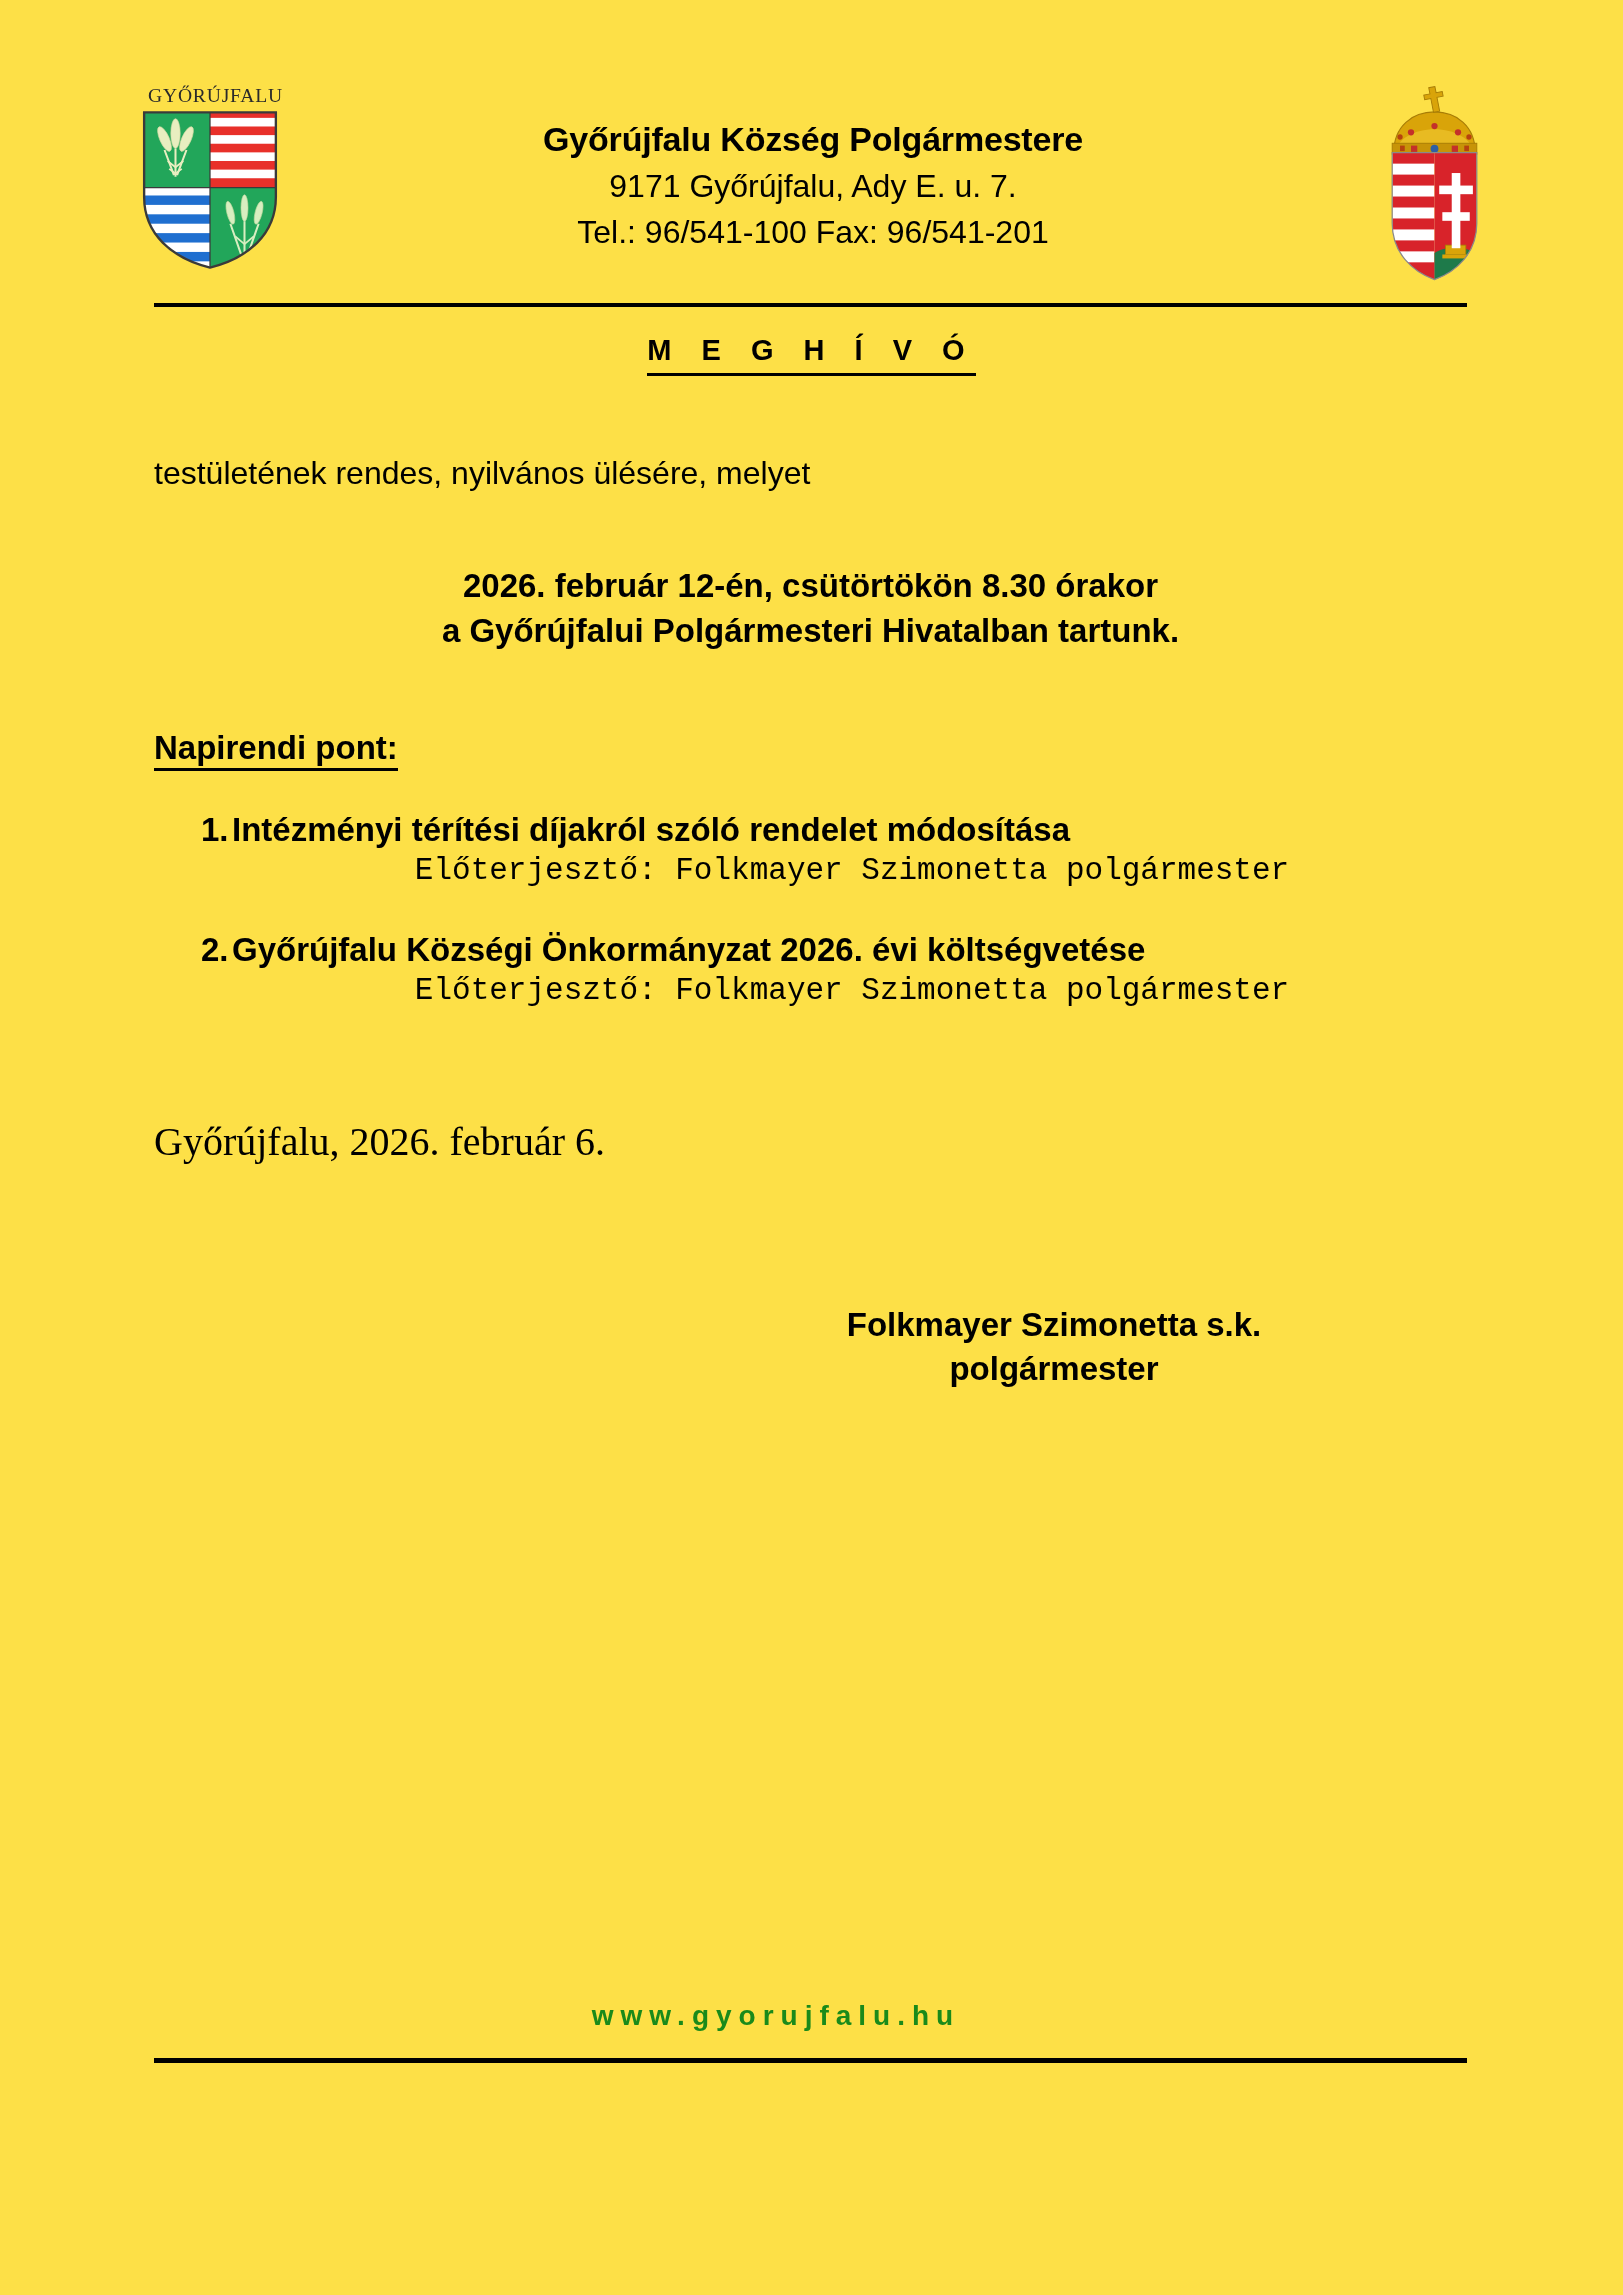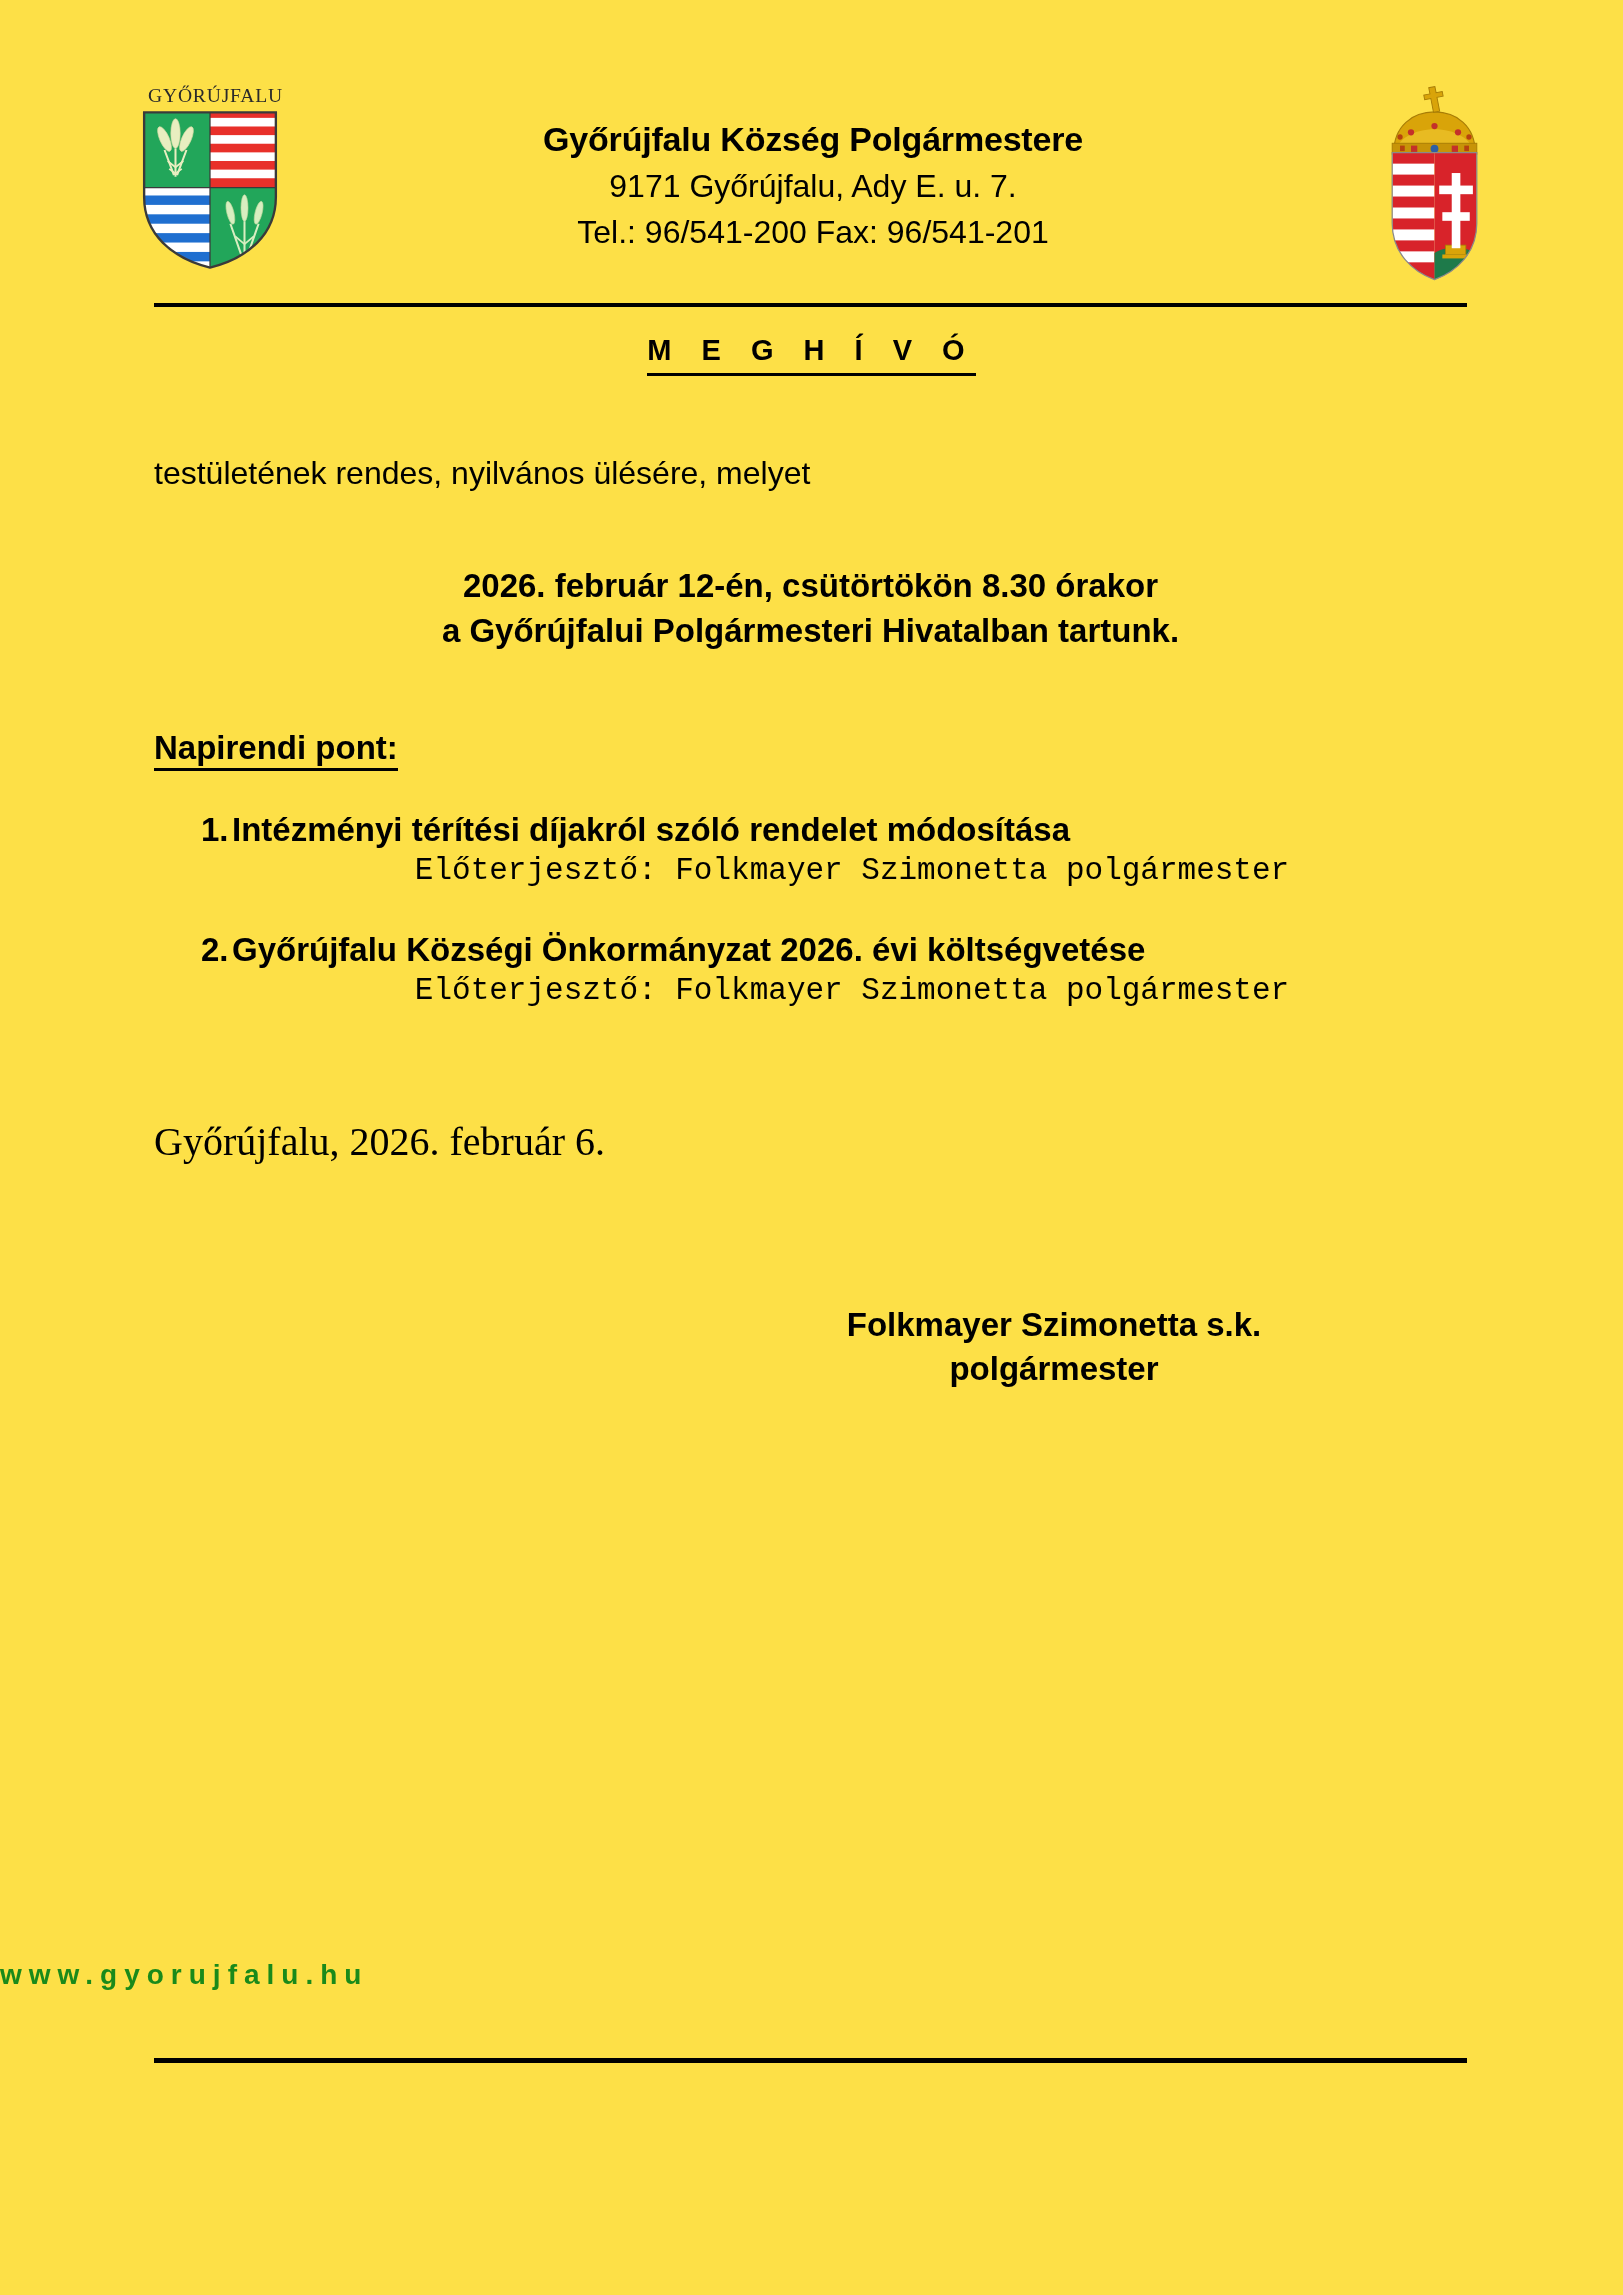--- a/index.html
+++ b/index.html
@@ -192,22 +192,23 @@
     position: absolute;
     left: 154px;
     top: 2058px;
     width: 1313px;
     height: 4.7px;
     background: #000000;
   }
   .footer-url {
     position: absolute;
     left: 0;
-    top: 1959px;
+    top: 2000px;
     width: 1552px;
+    text-align: center;
     font-family: "Liberation Sans", sans-serif;
     font-weight: bold;
     font-size: 28px;
     letter-spacing: 7px;
     color: #1a8a1a;
   }
 </style>
 </head>
 <body>
 
@@ -260,21 +261,21 @@
         </g>
         <path d="M4 4 H172 V112 C172 160 136 190 88 202 C40 190 4 160 4 112 Z" fill="none" stroke="#3a3a3a" stroke-width="3"></path>
         <line x1="4" y1="100" x2="172" y2="100" stroke="#3a3a3a" stroke-width="1.6"></line>
         <line x1="88" y1="4" x2="88" y2="202" stroke="#3a3a3a" stroke-width="1.6"></line>
       </svg>
     </div>
 
     <div class="header-text">
       <div class="header-line1">Győrújfalu Község Polgármestere</div>
       <div class="header-line2">9171 Győrújfalu, Ady E. u. 7.</div>
-      <div class="header-line3">Tel.: 96/541-200 Fax: 96/541-201</div>
+      <div class="header-line3">Tel.: 96/541-100 Fax: 96/541-201</div>
     </div>
 
     <div class="crest-right">
       <svg viewBox="0 0 180 252" width="141" height="198" xmlns="http://www.w3.org/2000/svg">
         <defs>
           <clipPath id="huClip">
             <path d="M36 86 H144 V176 C144 214 118 238 90 248 C62 238 36 214 36 176 Z"></path>
           </clipPath>
         </defs>
 

